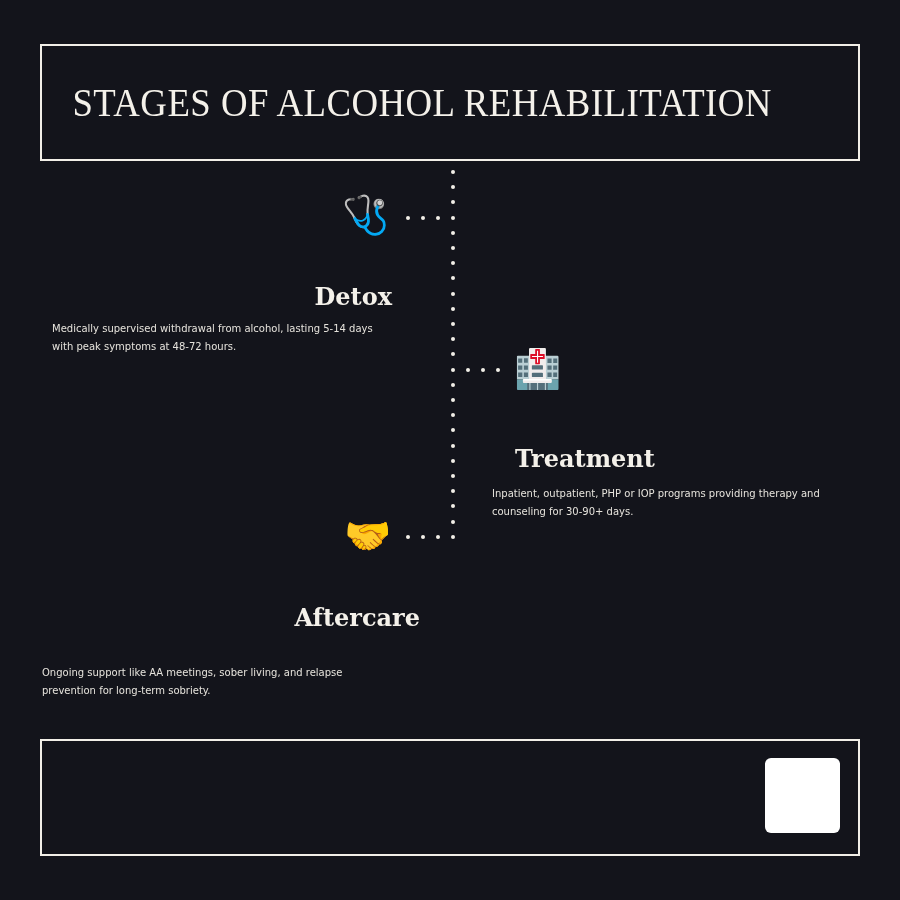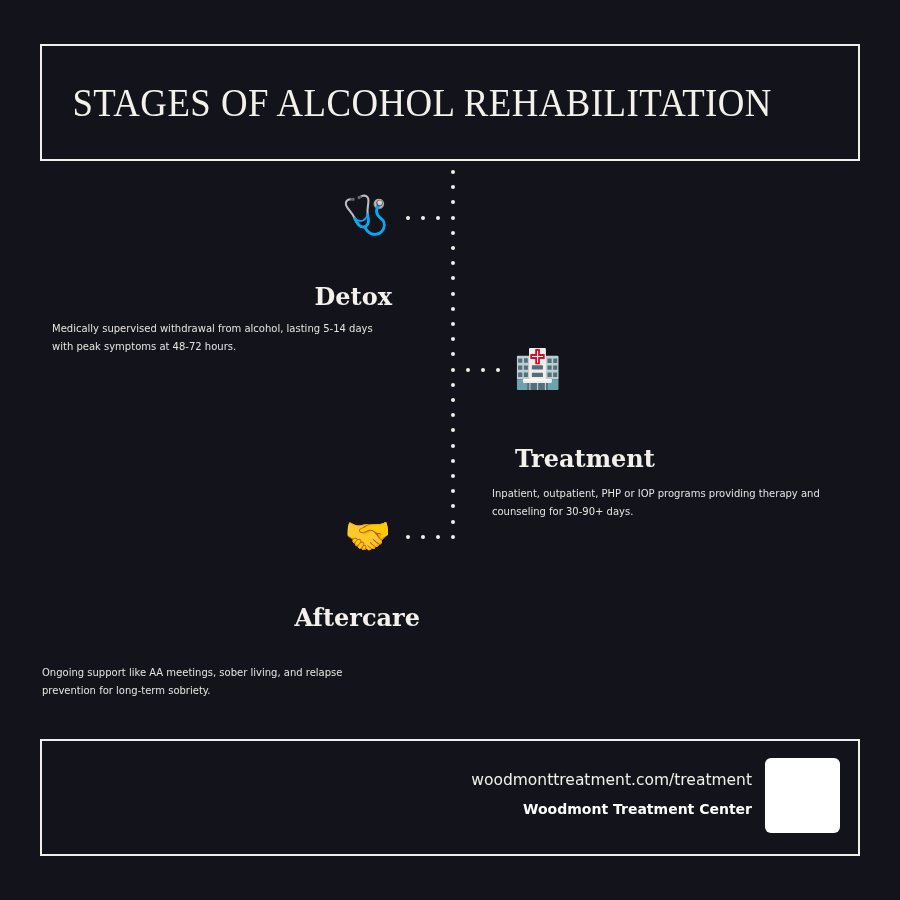--- a/index.html
+++ b/index.html
@@ -89,16 +89,14 @@
 
 <span class="icon" style="left:514px; top:350px;">🏥</span>
 <h2 class="stage-title" style="left:515px; top:444px;">Treatment</h2>
 <p class="stage-desc" style="left:492px; top:485px; width:350px;">Inpatient, outpatient, PHP or IOP programs providing therapy and counseling for 30-90+ days.</p>
 
 <span class="icon" style="left:344px; top:517px;">🤝</span>
 <h2 class="stage-title right" style="right:480px; top:603px;">Aftercare</h2>
 <p class="stage-desc right" style="right:508px; top:648px; width:350px;margin-top:16px;">Ongoing support like AA meetings, sober living, and relapse prevention for long-term sobriety.</p>
 
 <div class="footer-box">
-  <div class="footer-url">woodmonttreatment.com/treatment</div>
-  <div class="footer-name">Woodmont Treatment Center</div>
   <div class="logo-box"></div>
 </div>
 
 </body></html>

